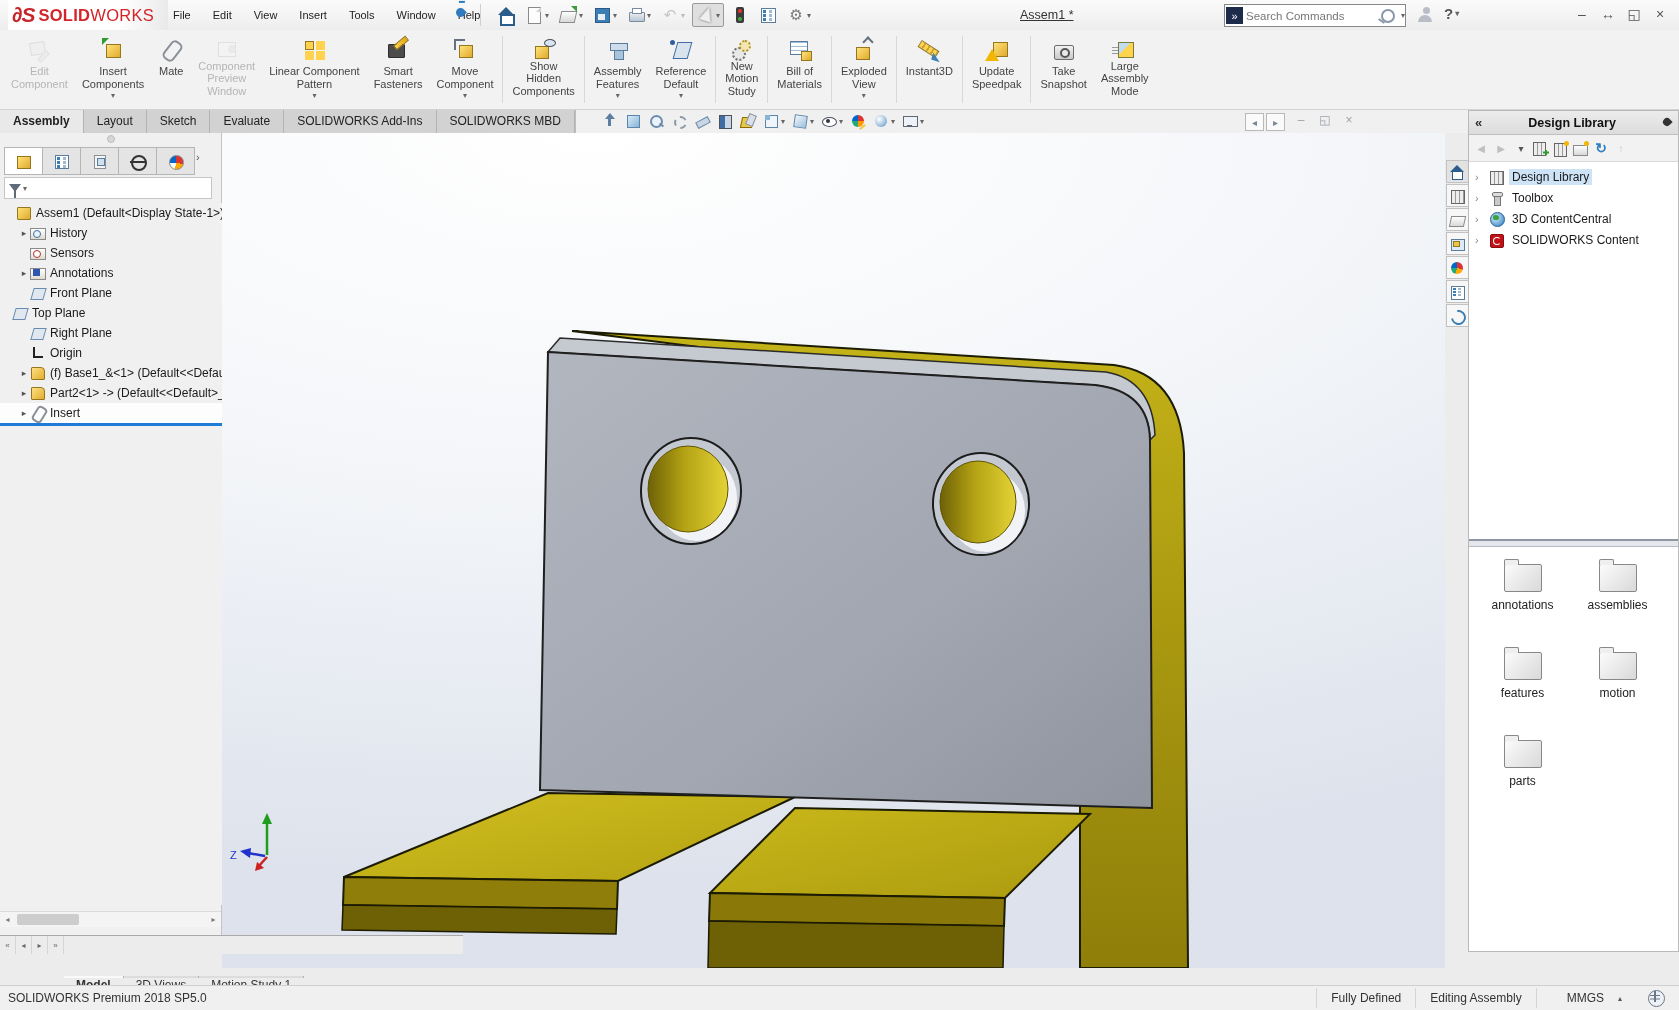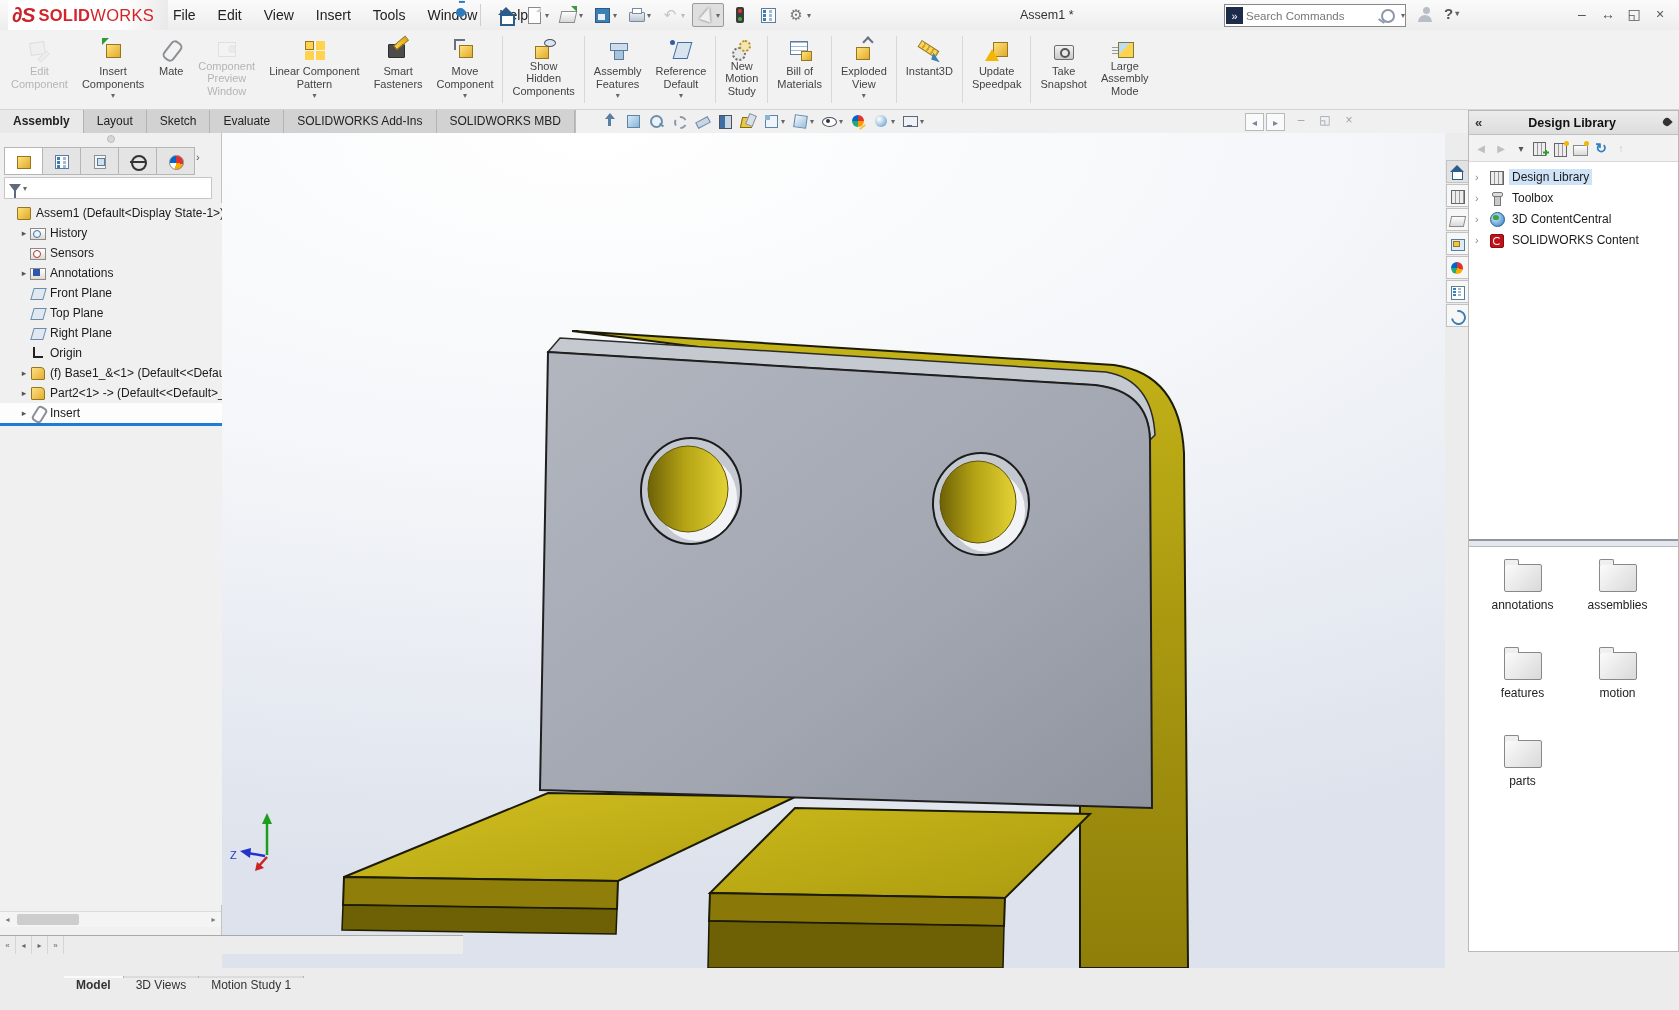--- a/index.html
+++ b/index.html
@@ -9,21 +9,21 @@
 
   
   #titlebar{position:absolute;left:0;top:0;width:1679px;height:30px;
     background:linear-gradient(#fbfbfb,#ededed);border-bottom:1px solid #dcdcdc;}
   .brand{position:absolute;left:8px;top:0;height:30px;display:flex;align-items:center;
     background:linear-gradient(100deg,#fff 70%,#e8e8e8);padding:0 14px 0 4px;}
   .brand-mark{color:#c8242b;font-weight:bold;font-style:italic;font-size:21px;margin-right:4px;letter-spacing:-1px;}
   .brand-bold{color:#d42429;font-weight:bold;font-size:16.5px;letter-spacing:.3px;}
   .brand-light{color:#d42429;font-size:16.5px;letter-spacing:.3px;}
   #menubar{position:absolute;left:162px;top:0;height:30px;display:flex;align-items:center;}
-  .menu-item{padding:5px 11px;font-size:14px;color:#222;cursor:default;}
+  .menu-item{padding:5px 11px;font-size:11px;color:#222;cursor:default;}
   .pin-btn{position:absolute;left:452px;top:7px;width:18px;height:16px;}
   .pin-shape{width:9px;height:9px;background:#2e7bc0;border-radius:50% 50% 50% 0;transform:rotate(-135deg);margin:1px 0 0 4px;}
   .pin-shape::after{content:"";position:absolute;left:10px;top:10px;width:2px;height:6px;background:#2e7bc0;transform:rotate(45deg);}
   .tb-sep{position:absolute;left:480px;top:4px;width:1px;height:22px;background:#d0d0d0;}
   #qat{position:absolute;left:492px;top:2px;height:26px;display:flex;align-items:center;}
   .qat-btn{display:flex;align-items:center;padding:2px 3px;margin:0 2px;border-radius:2px;}
   .qat-btn.pressed{border:1px solid #9a9a9a;background:#dfdfdf;}
   .qat-btn.disabled{opacity:.4;}
   .qat-ico{display:inline-block;width:18px;height:18px;position:relative;font-size:15px;line-height:18px;color:#7a7a7a;text-align:center;}
   .dd{font-size:8px;color:#666;margin-left:2px;}
@@ -36,21 +36,21 @@
   .q-open::after{content:"";position:absolute;right:0;top:0;border-top:6px solid #3c9a3c;border-left:6px solid transparent;}
   .q-save::before{content:"";position:absolute;left:2px;top:2px;width:13px;height:13px;background:#3c7fb5;border:1px solid #2a5a85;}
   .q-save::after{content:"";position:absolute;left:5px;top:8px;width:7px;height:6px;background:#e8eef5;}
   .q-print::before{content:"";position:absolute;left:2px;top:6px;width:14px;height:8px;background:linear-gradient(#eee,#b9c6d6);border:1px solid #7a8aa0;border-radius:1px;}
   .q-print::after{content:"";position:absolute;left:5px;top:2px;width:8px;height:4px;background:#fff;border:1px solid #7a8aa0;}
   .q-select::before{content:"";position:absolute;left:5px;top:1px;border-left:6px solid transparent;border-right:6px solid transparent;border-bottom:14px solid #efefef;transform:rotate(18deg);filter:drop-shadow(0 0 1px #555);}
   .q-rebuild::before{content:"";position:absolute;left:5px;top:1px;width:8px;height:16px;background:#3b3b3b;border-radius:2px;}
   .q-rebuild::after{content:"";position:absolute;left:7px;top:3px;width:4px;height:4px;border-radius:50%;background:#e03a2f;box-shadow:0 8px 0 #3fae3f;}
   .q-options-list::before{content:"";position:absolute;left:2px;top:2px;width:13px;height:13px;background:#fff;border:1px solid #5a7d9c;}
   .q-options-list::after{content:"";position:absolute;left:4px;top:4px;width:3px;height:3px;background:#3c7fb5;box-shadow:0 4px 0 #3c7fb5,0 8px 0 #3c7fb5,6px 0 0 #9fb9d6,6px 4px 0 #9fb9d6,6px 8px 0 #9fb9d6;}
-  .doc-title{position:absolute;left:1020px;top:8px;font-size:12.5px;color:#333;}
+  .doc-title{position:absolute;left:1020px;top:8px;font-size:12.5px;color:#333;text-decoration:underline;}
   .search{position:absolute;left:1224px;top:4px;width:180px;height:21px;background:#fff;border:1px solid #888;display:flex;align-items:center;}
   .search-logo{width:17px;height:17px;background:#1c2b4a;color:#fff;margin:1px;display:flex;align-items:center;justify-content:center;font-size:11px;}
   .search-input{flex:1;border:none;outline:none;font-size:11.5px;color:#333;min-width:10px;font-family:"Liberation Sans",sans-serif;background:transparent;padding:0 2px;}
   .search-input::placeholder{color:#777;}
   .mag{width:10px;height:10px;border:2px solid #8a97a8;border-radius:50%;position:relative;margin-right:4px;}
   .mag::after{content:"";position:absolute;left:-5px;top:9px;width:7px;height:2px;background:#8a97a8;transform:rotate(35deg);}
   .user-ico{position:absolute;left:1418px;top:7px;width:16px;height:16px;}
   .user-ico .head{width:7px;height:7px;border-radius:50%;background:#b9bec6;margin:0 auto;}
   .user-ico .body{width:14px;height:7px;border-radius:7px 7px 0 0;background:#b9bec6;margin-top:1px;}
   .help-btn{position:absolute;left:1444px;top:5px;font-size:15px;font-weight:bold;color:#555;display:flex;align-items:center;}
@@ -607,21 +607,21 @@
         <div class="tree-row" style="padding-left: 18px;">
           <span class="tr-exp">▸</span>
           <span class="t-ico t-folder-annotations"></span>
           <span class="tree-label">Annotations</span>
         </div>
         <div class="tree-row" style="padding-left: 18px;">
           <span class="tr-exp"></span>
           <span class="t-ico t-plane"></span>
           <span class="tree-label">Front Plane</span>
         </div>
-        <div class="tree-row" style="padding-left: 18px;">
+        <div class="tree-row" style="">
           <span class="tr-exp"></span>
           <span class="t-ico t-plane"></span>
           <span class="tree-label">Top Plane</span>
         </div>
         <div class="tree-row" style="padding-left: 18px;">
           <span class="tr-exp"></span>
           <span class="t-ico t-plane"></span>
           <span class="tree-label">Right Plane</span>
         </div>
         <div class="tree-row" style="padding-left: 18px;">
@@ -816,14 +816,24 @@
   <div id="bottomtabs">
       <div class="bt-nav">«</div>
       <div class="bt-nav">◂</div>
       <div class="bt-nav">▸</div>
       <div class="bt-nav">»</div>
       <div class="bt-tab active">Model</div>
       <div class="bt-tab">3D Views</div>
       <div class="bt-tab">Motion Study 1</div>
     </div>
 
+  <div id="statusbar">
+    <span class="sb-left">SOLIDWORKS Premium 2018 SP5.0</span>
+    <span id="sbitems" style="display:flex;align-items:center;">
+        <span class="sb-item">Fully Defined</span>
+        <span class="sb-item">Editing Assembly</span>
+      </span>
+    <span class="sb-units">MMGS</span>
+    <span class="sb-caret">▴</span>
+    <span class="sb-globe"></span>
+  </div>
 
 </div>
 
 </body></html>

